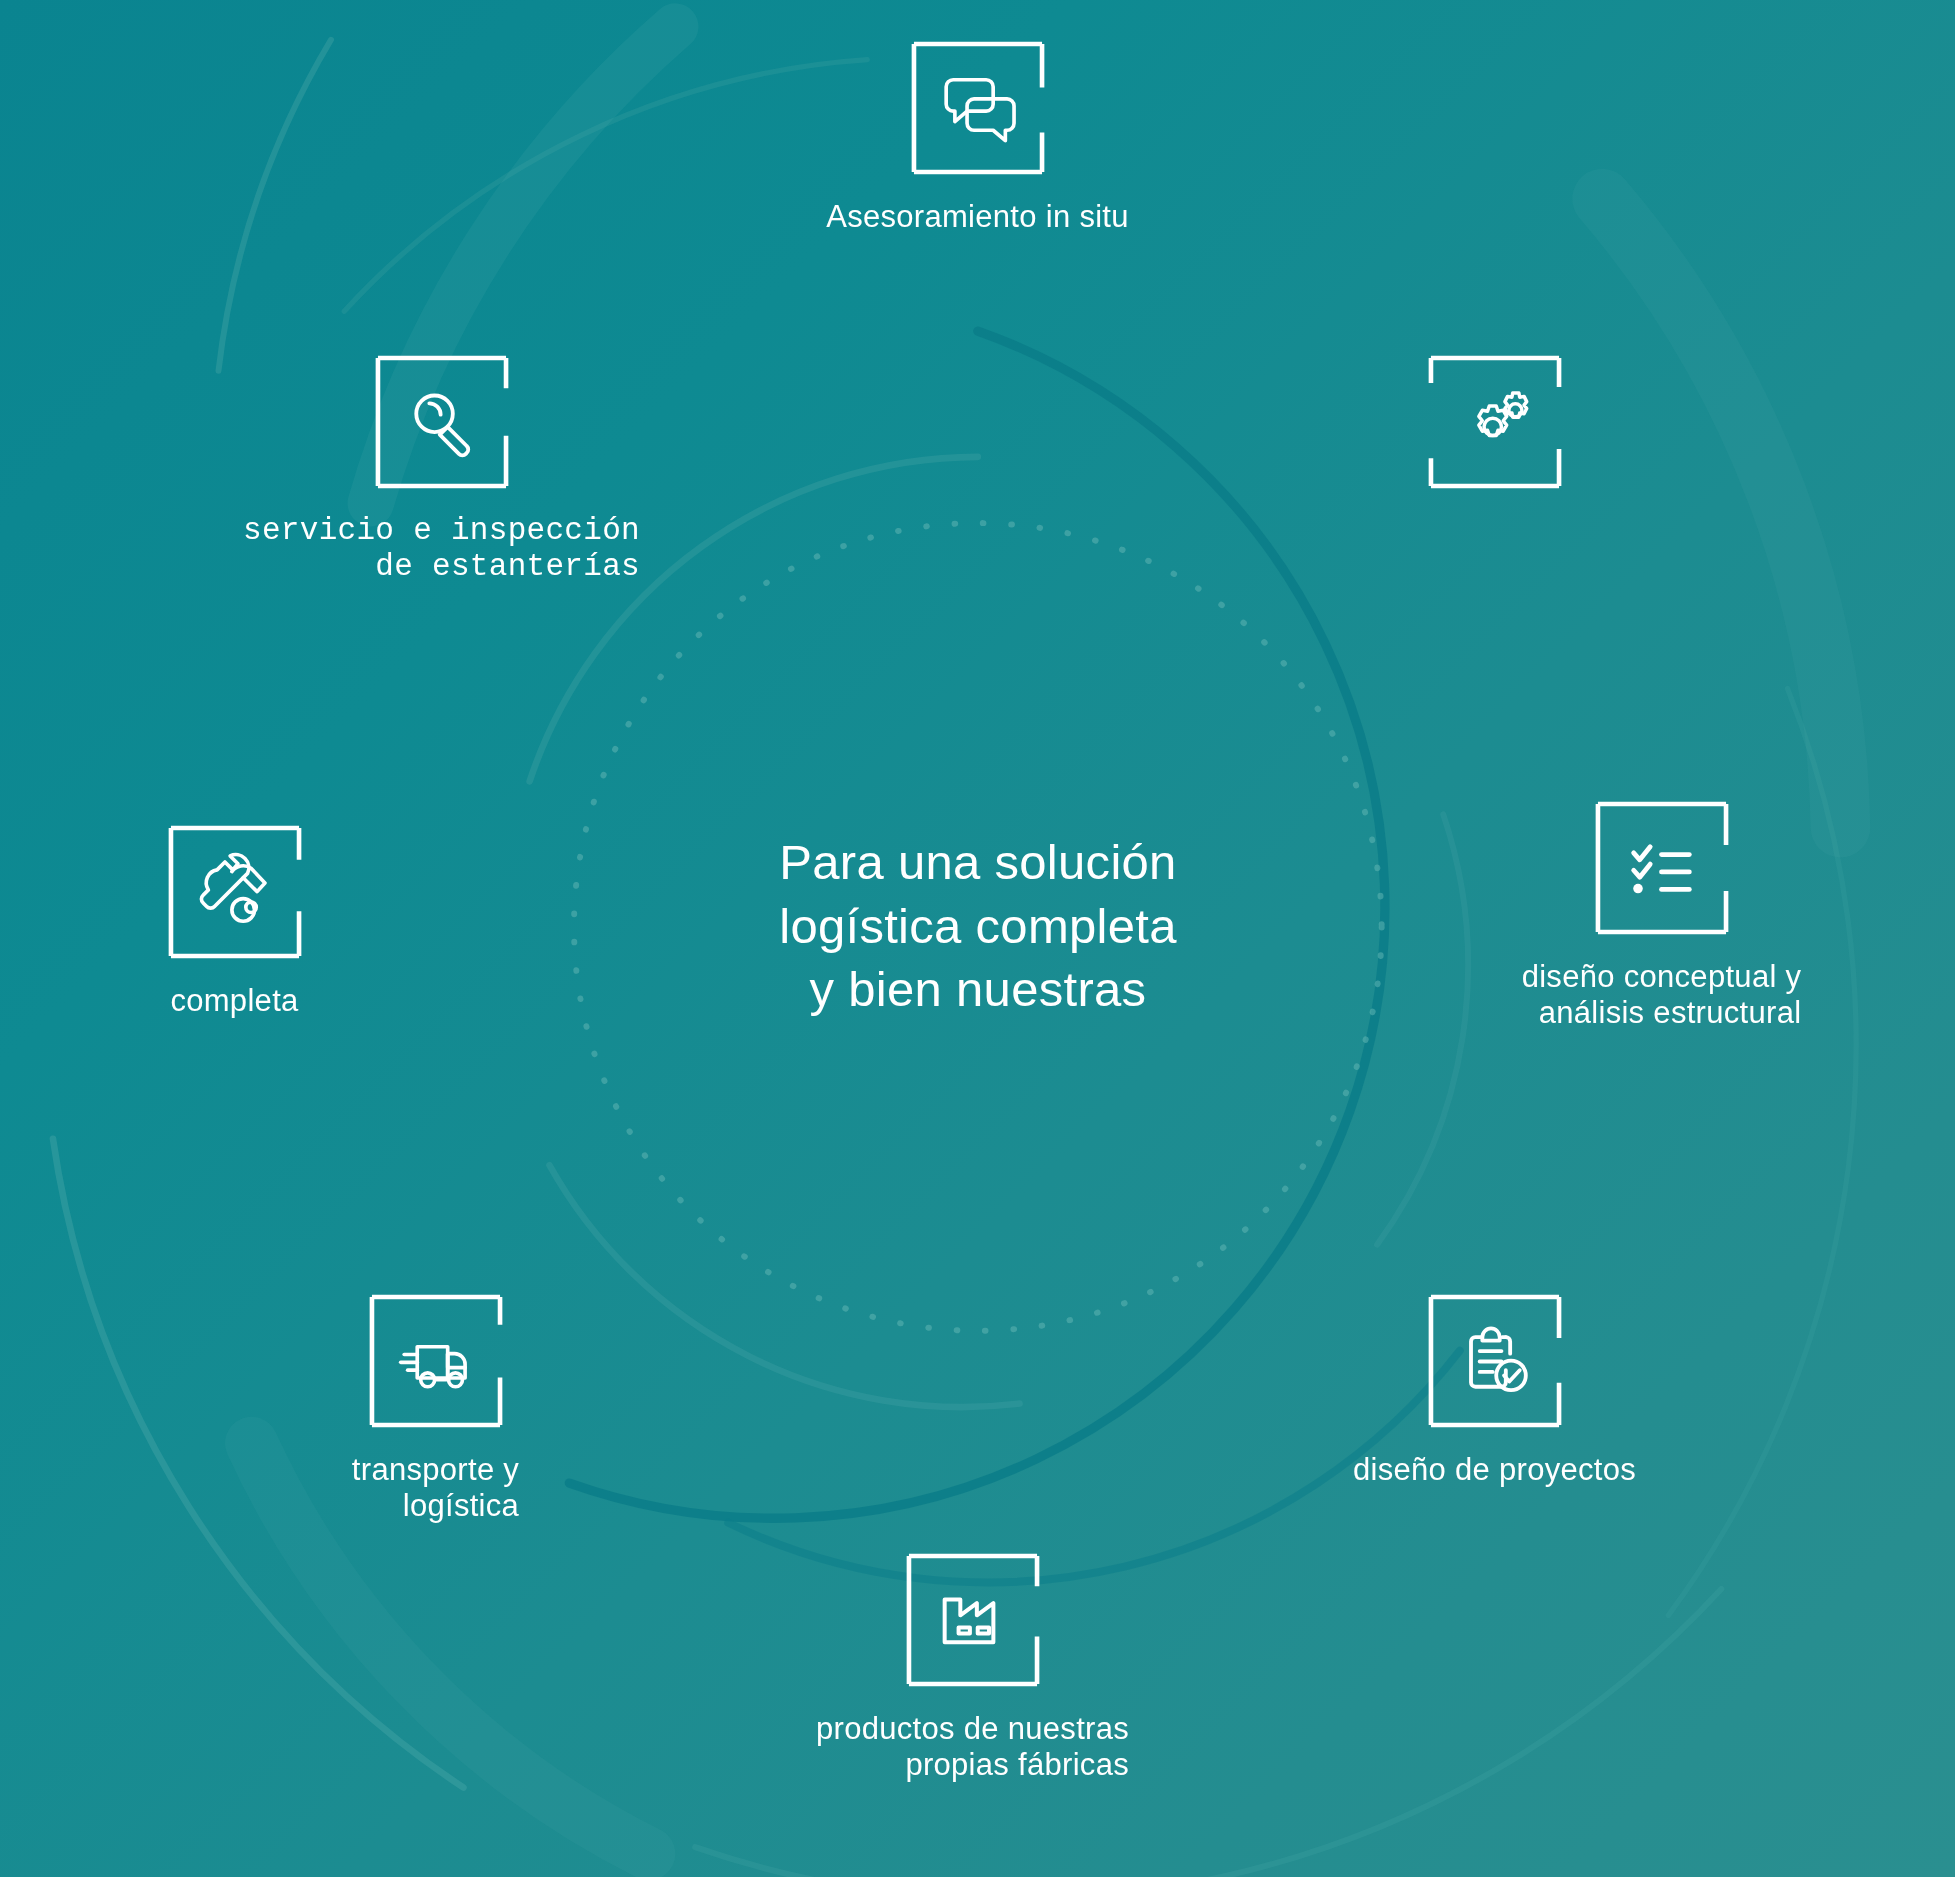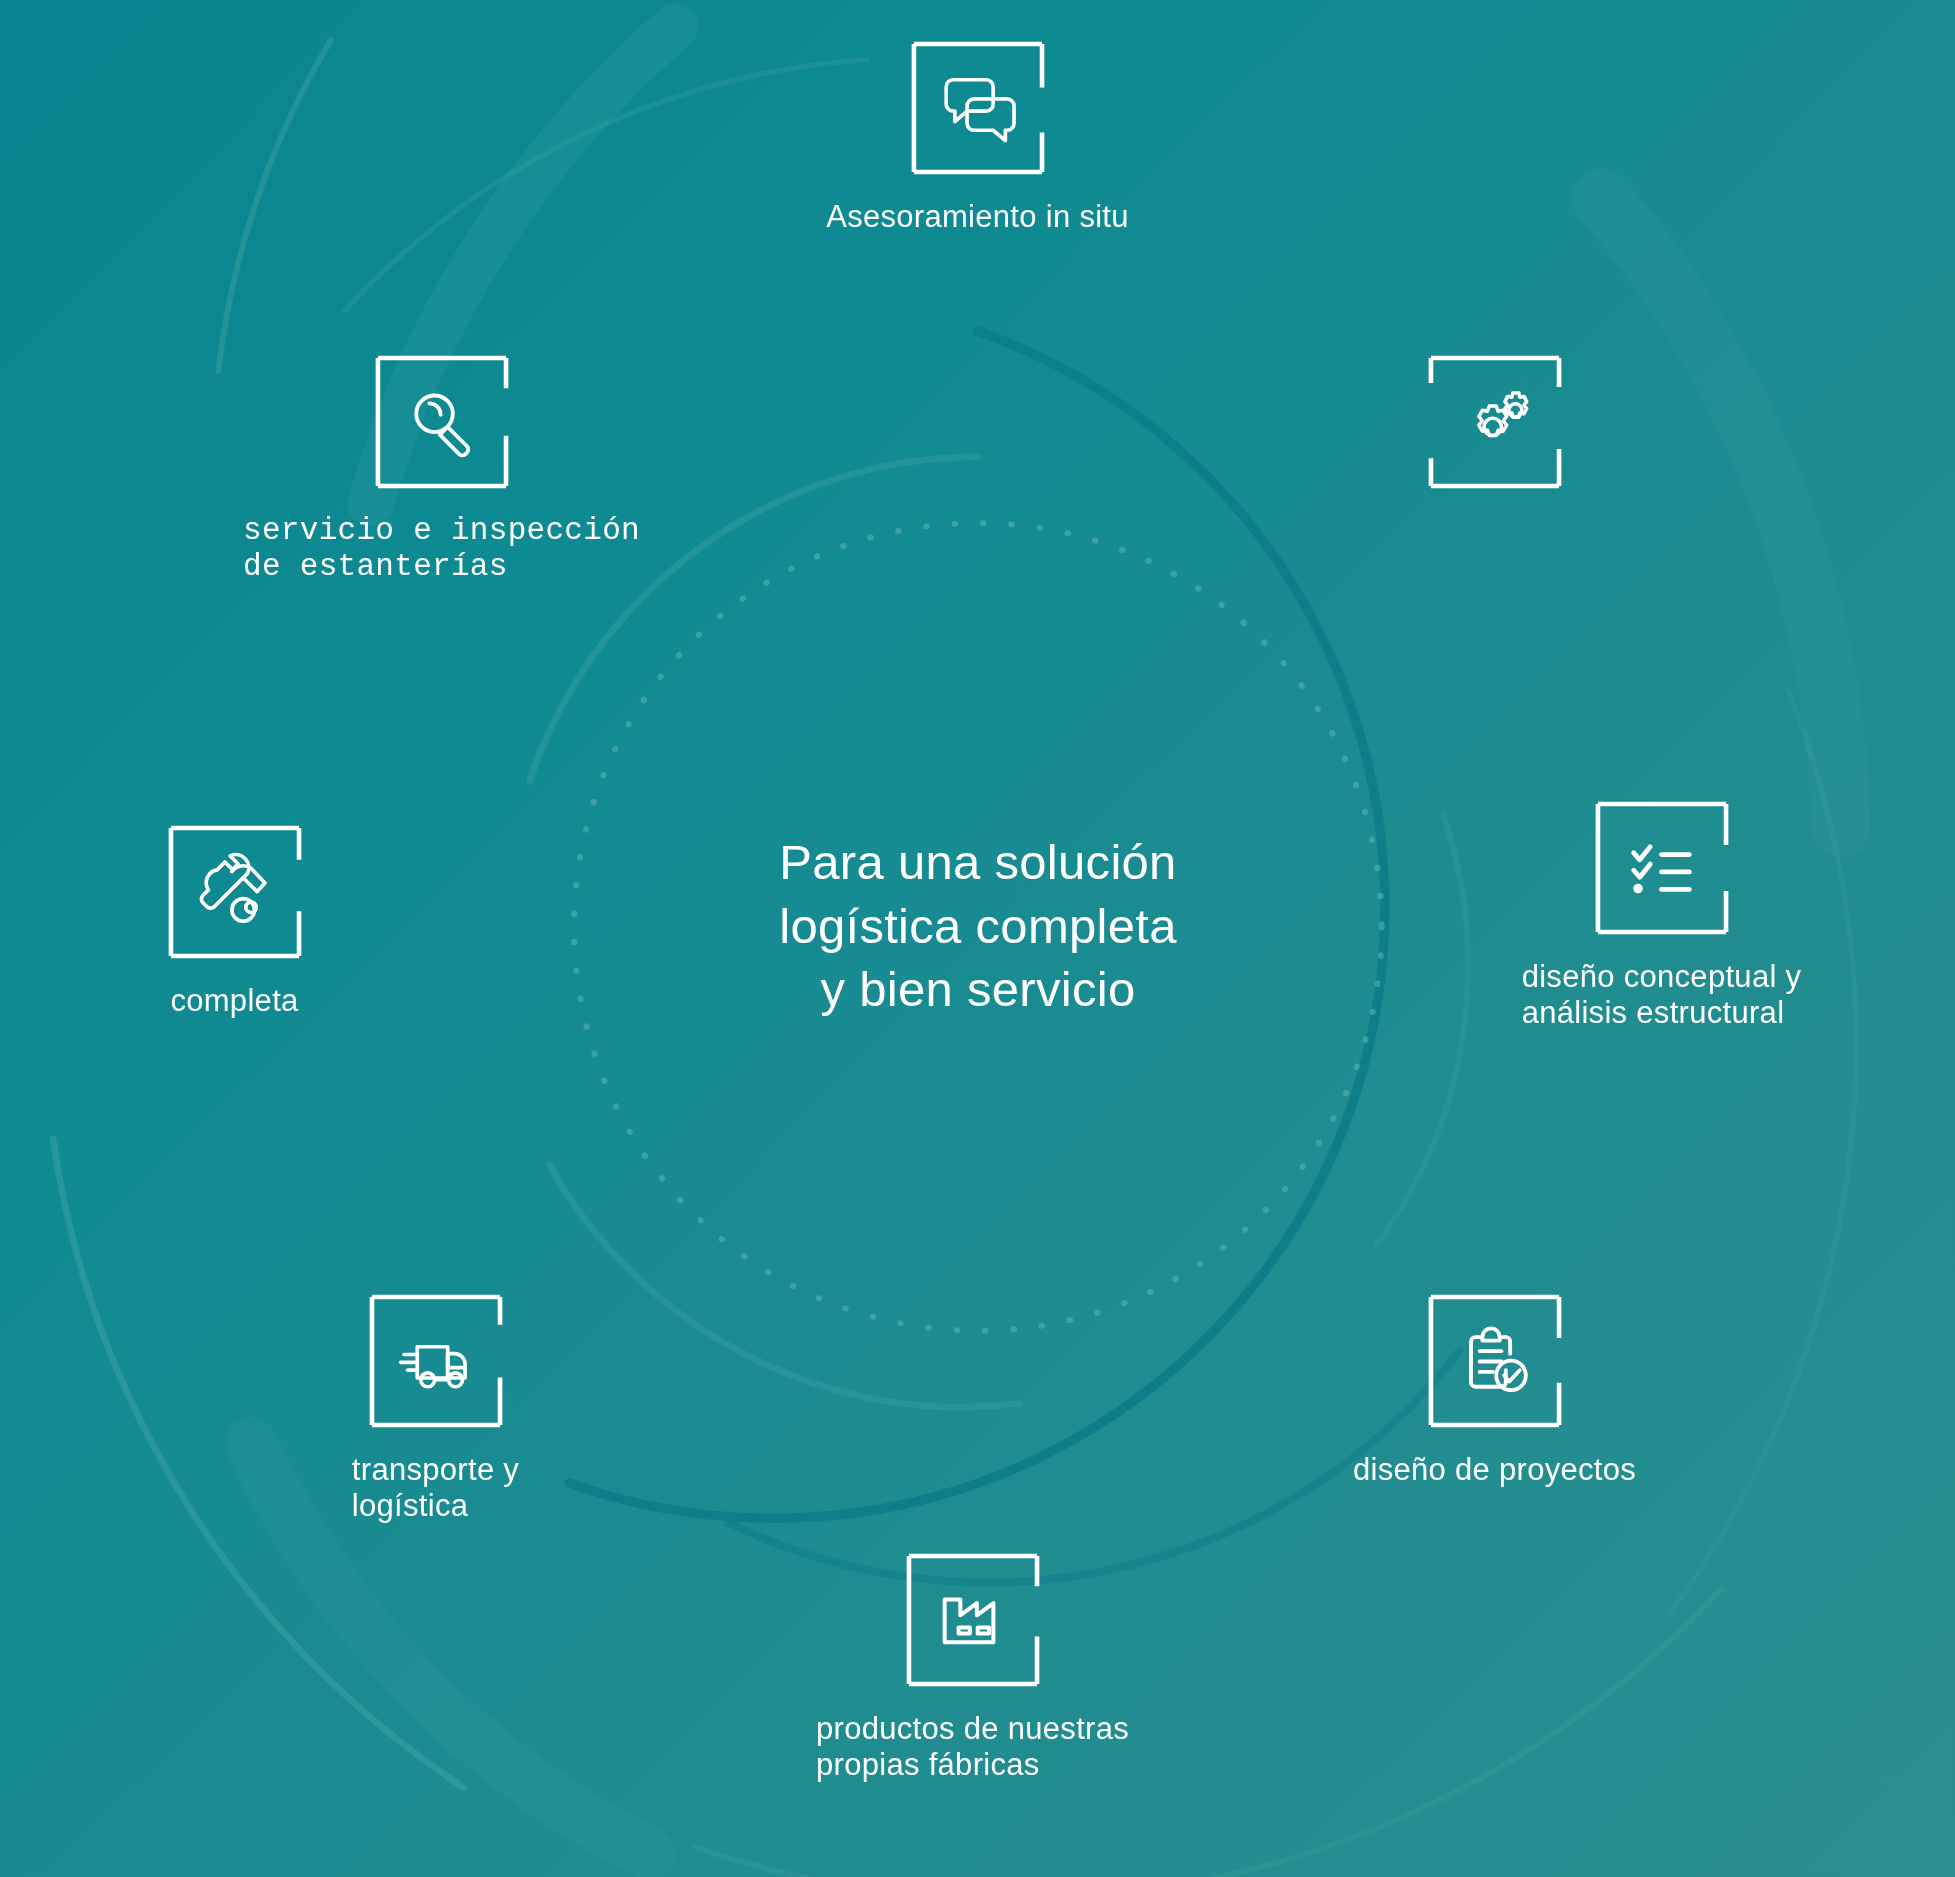--- a/index.html
+++ b/index.html
@@ -38,21 +38,21 @@
   .frame svg.brk { position:absolute; left:0; top:0; width:136px; height:136px; }
   .frame .glyph { position:relative; width:87px; height:87px; }
   .frame .glyph svg { width:87px; height:87px; display:block; }
 
   .label {
     margin-top:22.5px;
     color:#ffffff;
     font-size:31px;
     line-height:1.18;
     letter-spacing:0.3px;
-    text-align:left;
+    text-align:right;
     font-weight:300;
     white-space:pre-line;
   }
 
   
   #center-text {
     position:absolute;
     left:978px; top:927px;
     transform:translate(-50%, -50%);
     width:662px;
@@ -93,21 +93,21 @@
 
     <circle cx="1477" cy="1400" r="610" fill="none" stroke="#5fb5b3" stroke-opacity="0.55" stroke-width="9" stroke-linecap="round" stroke-dasharray="1 42"></circle>
 
     <path d="M 1020 40 A 1500 1500 0 0 0 560 760" fill="none" stroke="#55aeae" stroke-opacity="0.14" stroke-width="70" stroke-linecap="round"></path>
     <path d="M 2420 300 A 1500 1500 0 0 1 2780 1250" fill="none" stroke="#55aeae" stroke-opacity="0.10" stroke-width="90" stroke-linecap="round"></path>
     <path d="M 380 2180 A 1300 1300 0 0 0 980 2800" fill="none" stroke="#55aeae" stroke-opacity="0.10" stroke-width="80" stroke-linecap="round"></path>
   </svg>
 
   <div id="center-text">Para una solución
 logística completa
-y bien servicio</div>
+y bien nuestras</div>
 
   <div class="item" style="left:978px; top:40px;">
     <div class="frame">
       <svg class="brk" viewBox="0 0 206 206" xmlns="http://www.w3.org/2000/svg" aria-hidden="true">
         <path d="M6 6 H200 M6 6 V200 M6 200 H200 M200 6 V72 M200 140 V200" fill="none" stroke="#ffffff" stroke-width="7"></path>
       </svg>
       <span class="glyph">
         <svg viewBox="0 0 100 100" xmlns="http://www.w3.org/2000/svg">
           <path d="M14 25 a8 8 0 0 1 8-8 h38 a8 8 0 0 1 8 8 v20 a8 8 0 0 1 -8 8 h-22 l-14 12 v-12 h-2 a8 8 0 0 1 -8 -8 z" fill="none" stroke="#fff" stroke-width="4.2" stroke-linejoin="round" stroke-linecap="round"></path>
           <path d="M38 47 a8 8 0 0 1 8-8 h38 a8 8 0 0 1 8 8 v20 a8 8 0 0 1 -8 8 h-2 v12 l-14 -12 h-22 a8 8 0 0 1 -8 -8 z" fill="none" stroke="#fff" stroke-width="4.2" stroke-linejoin="round" stroke-linecap="round"></path>

